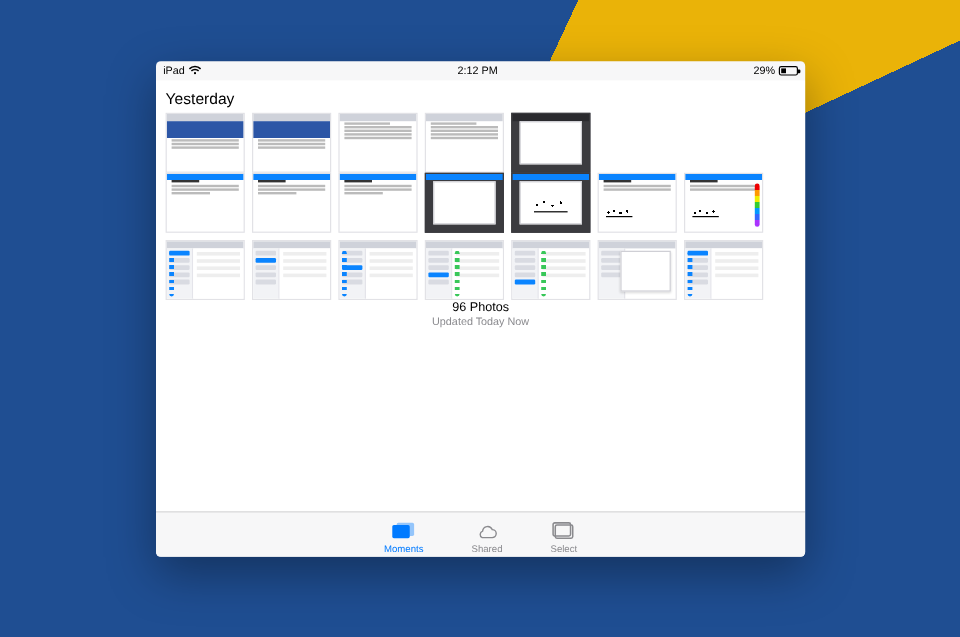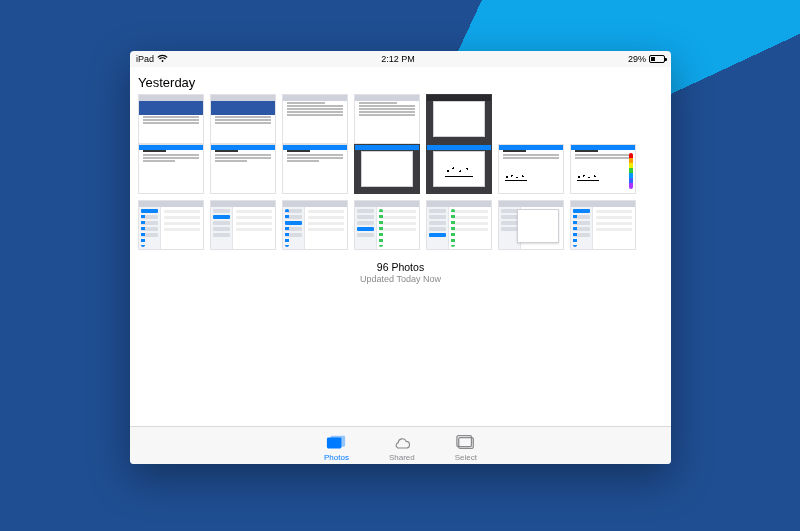--- a/index.html
+++ b/index.html
@@ -1,17 +1,17 @@
 <!DOCTYPE html>
 <html><head>
 <meta charset="utf-8">
 <style>
   * { margin: 0; padding: 0; box-sizing: border-box; }
   html, body { width: 800px; height: 531px; overflow: hidden; font-family: -apple-system, "Helvetica Neue", Arial, sans-serif; }
-  .stage { position: relative; width: 800px; height: 531px; background: #0ea5e9; }
+  .stage { position: relative; width: 800px; height: 531px; background: #eab308; }
   .stage::before {
     content: ""; position: absolute; inset: 0;
     background: linear-gradient(115deg, #1f4e92 0 46%, transparent 46%),
                 linear-gradient(-25deg, #1f4e92 0 55%, transparent 55%);
     pointer-events: none;
   }
   .device {
     position: absolute; left: 130px; top: 51px; width: 541px; height: 413px;
     background: #f7f7f8; border-radius: 4px; box-shadow: 0 14px 40px rgba(0,0,0,.35);
     overflow: hidden; display: flex; flex-direction: column;
@@ -77,21 +77,21 @@
   .thumb .settings-left .row { height:4px; margin:2px 2px; border-radius:1px; background:#d9dbe2;}
   .thumb .settings-left .row.blue { background:#0a84ff; }
   .thumb .settings-right { position:absolute; left:22px; right:0; top:6px; bottom:0; background:#fff;}
   .thumb .settings-right .line { height:3px; margin:3px 3px; background:#eee; }
   .thumb .dots { position:absolute; left:24px; top:8px; bottom:2px; width:4px;
     background: repeating-linear-gradient(#38c759 0 3px, transparent 3px 6px); border-radius:2px;}
   .thumb .dots.blue { left:2px; background: repeating-linear-gradient(#0a84ff 0 3px, transparent 3px 6px);}
   .thumb .popup { position:absolute; left:18px; top:8px; right:4px; bottom:6px; background:#fff; border:1px solid #cfcfd5; box-shadow:0 1px 2px rgba(0,0,0,.15);}
   .thumb .pbar { position:absolute; left:0; right:0; top:0; height:5px; background:#0a84ff;}
 
-  .footer-info { text-align:center; font-size:10.5px; color:#000; margin-top:11px; }
+  .footer-info { text-align:center; font-size:10.5px; color:#000; margin-top:0; }
   .footer-sub  { text-align:center; font-size:9px; color:#8a8a8e; margin-top:1px; }
 
   .tab-bar {
     height: 38px; border-top:1px solid rgba(0,0,0,.12); background:#f7f7f8;
     display:flex; justify-content:center; align-items:flex-end; gap:40px; padding-bottom:2px;
   }
   .tab { display:flex; flex-direction:column; align-items:center; gap:1px; font-size:8px; color:#8a8a8e; cursor:pointer;}
   .tab.active { color:#007aff; }
   .tab svg { width:20px; height:18px; }
 </style>
@@ -326,21 +326,21 @@
       <div class="footer-info">96 Photos</div>
       <div class="footer-sub">Updated Today Now</div>
     </div>
 
     <div class="tab-bar">
       <div class="tab active">
         <svg viewBox="0 0 22 18">
             <rect x="1" y="3" width="16" height="12" rx="1.5" fill="#007aff"></rect>
             <rect x="5" y="1" width="16" height="12" rx="1.5" fill="#007aff" opacity=".4"></rect>
           </svg>
-        <span>Photos</span>
+        <span>Moments</span>
       </div>
       <div class="tab">
         <svg viewBox="0 0 24 18">
             <path d="M7 15h10a4 4 0 000-8 5 5 0 00-9.6 1.5A3.5 3.5 0 007 15z" fill="none" stroke="#8a8a8e" stroke-width="1.4"></path>
           </svg>
         <span>Shared</span>
       </div>
       <div class="tab">
         <svg viewBox="0 0 22 18">
             <rect x="3" y="3" width="16" height="12" rx="1.5" fill="none" stroke="#8a8a8e" stroke-width="1.4"></rect>

